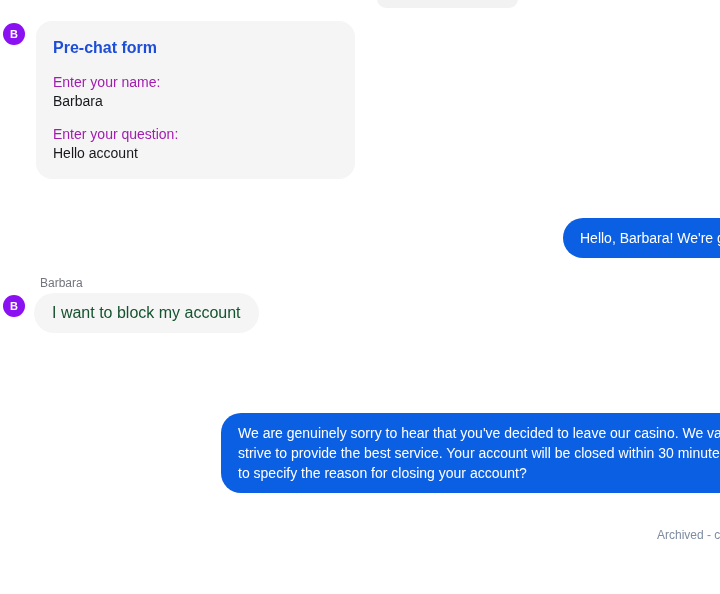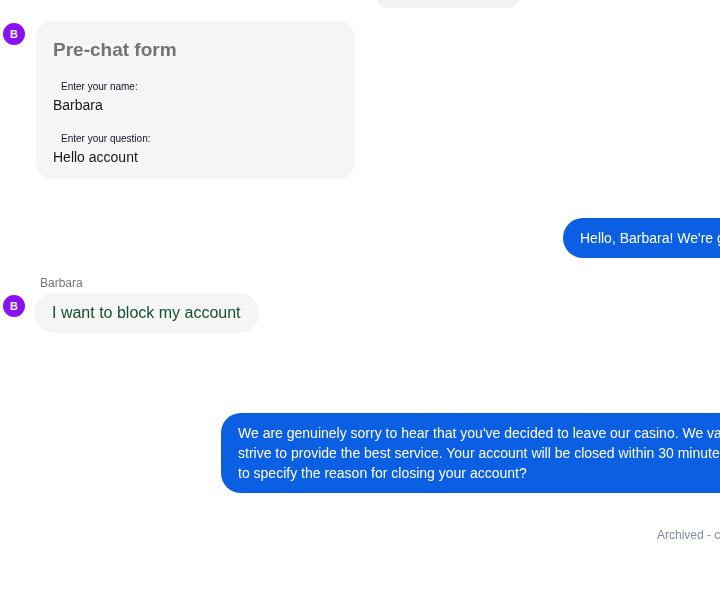--- a/index.html
+++ b/index.html
@@ -31,24 +31,24 @@
   .avatar.a2 { left: 3px; top: 295px; }
 
   
   .prechat-card {
     position: absolute; left: 36px; top: 21px;
     width: 319px; height: 158px; box-sizing: border-box;
     background: var(--bubble-gray, #f5f5f6);
     border-radius: 16px;
     padding: 18px 17px;
   }
-  .prechat-title { font-size: 19px; font-weight: bold; color: #737373; }
+  .prechat-title { font-size: 16px; font-weight: bold; color: #1d4ed8; }
   .prechat-field-1 { margin-top: 16px; }
   .prechat-field-2 { margin-top: 14px; }
-  .field-label { font-size: 10px; color: #0f172a; line-height: 19px; margin-left: 8px; }
+  .field-label { font-size: 14px; color: #a21caf; line-height: 19px; }
   .field-value { font-size: 14px; color: #17181c; line-height: 19px; }
 
   
   .agent-bubble {
     position: absolute;
     background: var(--agent-bubble, #0b5fe2);
     color: #ffffff; font-size: 14px;
     border-radius: 20px; box-sizing: border-box;
   }
   .agent-greeting {

